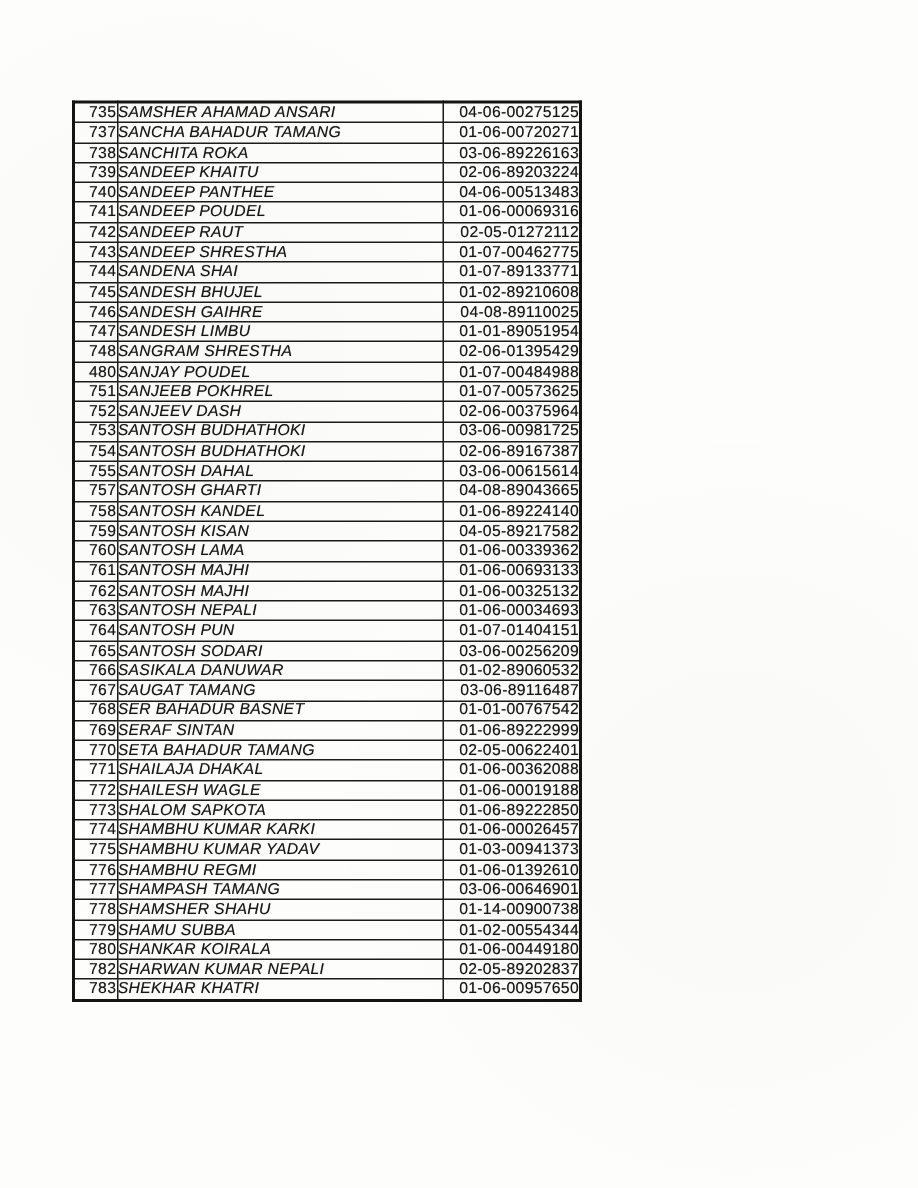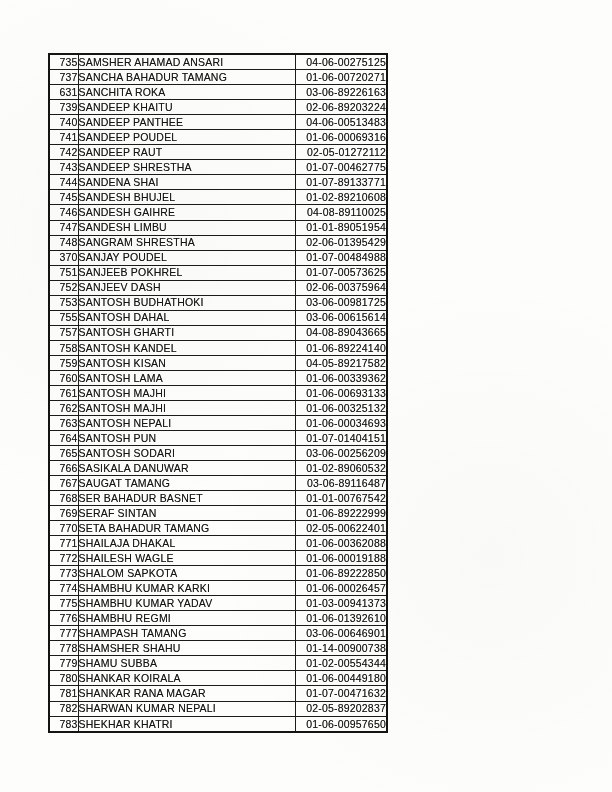--- a/index.html
+++ b/index.html
@@ -19,23 +19,23 @@
     inset: 0;
     
     background:
       radial-gradient(circle at 20% 30%, rgba(0,0,0,0.015), transparent 40%),
       radial-gradient(circle at 80% 70%, rgba(0,0,0,0.015), transparent 40%),
       #fdfdfc;
   }
   table.roster {
     position: absolute;
     left: 48px;
-    top: 53px;
+    top: 67px;
     width: 338px;
-    height: 680px;
+    height: 601px;
     border-collapse: collapse;
     table-layout: fixed;
     border: 2px solid #141414;
   }
   table.roster col.col-sn   { width: 29px; }
   table.roster col.col-name { width: 217px; }
   table.roster col.col-id   { width: 92px; }
   table.roster td {
     border: 1px solid #1b1b1b;
     font-size: 10.5px;
@@ -48,20 +48,21 @@
     text-shadow: 0 0 0.5px rgba(20,20,20,0.55);
     letter-spacing: 0.2px;
   }
   td.serial-cell {
     text-align: right;
     padding-right: 4px;
   }
   td.name-cell {
     text-align: left;
     padding-left: 4px;
+    font-style: italic;
   }
   td.id-cell {
     text-align: right;
     padding-left: 3px;
     letter-spacing: 0.1px;
   }
 </style>
 </head>
 <body>
 
@@ -77,21 +78,21 @@
           <td class="serial-cell">735</td>
           <td class="name-cell">SAMSHER AHAMAD ANSARI</td>
           <td class="id-cell">04-06-00275125</td>
         </tr>
         <tr>
           <td class="serial-cell">737</td>
           <td class="name-cell">SANCHA BAHADUR TAMANG</td>
           <td class="id-cell">01-06-00720271</td>
         </tr>
         <tr>
-          <td class="serial-cell">631</td>
+          <td class="serial-cell">738</td>
           <td class="name-cell">SANCHITA ROKA</td>
           <td class="id-cell">03-06-89226163</td>
         </tr>
         <tr>
           <td class="serial-cell">739</td>
           <td class="name-cell">SANDEEP KHAITU</td>
           <td class="id-cell">02-06-89203224</td>
         </tr>
         <tr>
           <td class="serial-cell">740</td>
@@ -132,40 +133,45 @@
           <td class="serial-cell">747</td>
           <td class="name-cell">SANDESH LIMBU</td>
           <td class="id-cell">01-01-89051954</td>
         </tr>
         <tr>
           <td class="serial-cell">748</td>
           <td class="name-cell">SANGRAM SHRESTHA</td>
           <td class="id-cell">02-06-01395429</td>
         </tr>
         <tr>
-          <td class="serial-cell">370</td>
+          <td class="serial-cell">480</td>
           <td class="name-cell">SANJAY POUDEL</td>
           <td class="id-cell">01-07-00484988</td>
         </tr>
         <tr>
           <td class="serial-cell">751</td>
           <td class="name-cell">SANJEEB POKHREL</td>
           <td class="id-cell">01-07-00573625</td>
         </tr>
         <tr>
           <td class="serial-cell">752</td>
           <td class="name-cell">SANJEEV DASH</td>
           <td class="id-cell">02-06-00375964</td>
         </tr>
         <tr>
           <td class="serial-cell">753</td>
           <td class="name-cell">SANTOSH BUDHATHOKI</td>
           <td class="id-cell">03-06-00981725</td>
         </tr>
         <tr>
+          <td class="serial-cell">754</td>
+          <td class="name-cell">SANTOSH BUDHATHOKI</td>
+          <td class="id-cell">02-06-89167387</td>
+        </tr>
+        <tr>
           <td class="serial-cell">755</td>
           <td class="name-cell">SANTOSH DAHAL</td>
           <td class="id-cell">03-06-00615614</td>
         </tr>
         <tr>
           <td class="serial-cell">757</td>
           <td class="name-cell">SANTOSH GHARTI</td>
           <td class="id-cell">04-08-89043665</td>
         </tr>
         <tr>
@@ -275,25 +281,20 @@
         </tr>
         <tr>
           <td class="serial-cell">779</td>
           <td class="name-cell">SHAMU SUBBA</td>
           <td class="id-cell">01-02-00554344</td>
         </tr>
         <tr>
           <td class="serial-cell">780</td>
           <td class="name-cell">SHANKAR KOIRALA</td>
           <td class="id-cell">01-06-00449180</td>
-        </tr>
-        <tr>
-          <td class="serial-cell">781</td>
-          <td class="name-cell">SHANKAR RANA MAGAR</td>
-          <td class="id-cell">01-07-00471632</td>
         </tr>
         <tr>
           <td class="serial-cell">782</td>
           <td class="name-cell">SHARWAN KUMAR NEPALI</td>
           <td class="id-cell">02-05-89202837</td>
         </tr>
         <tr>
           <td class="serial-cell">783</td>
           <td class="name-cell">SHEKHAR KHATRI</td>
           <td class="id-cell">01-06-00957650</td>

